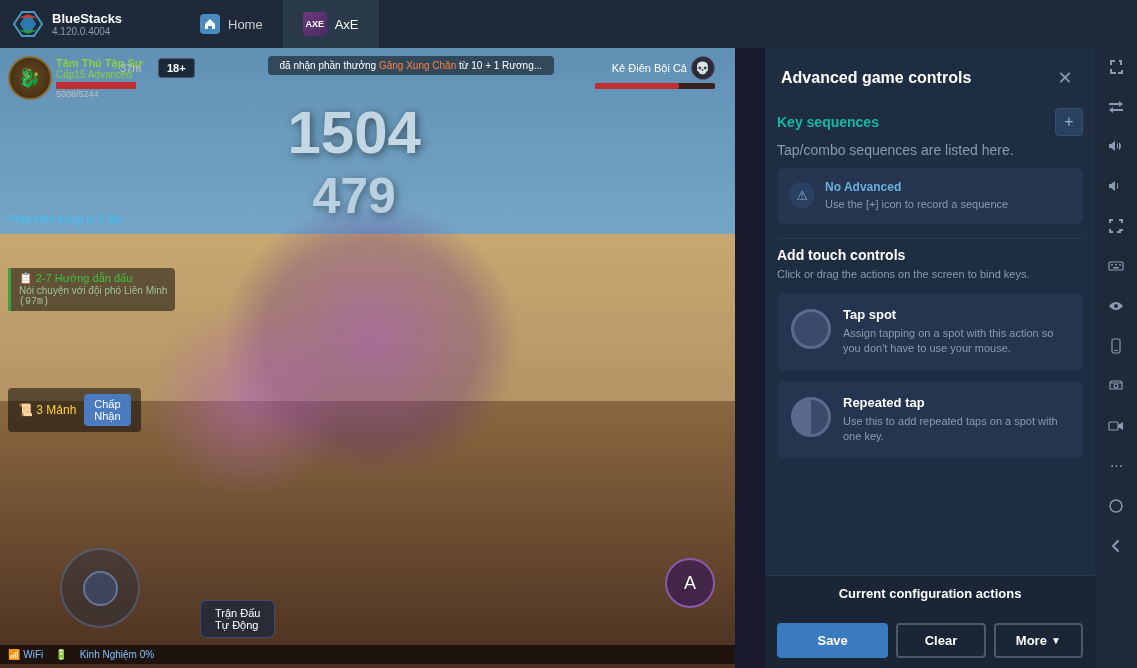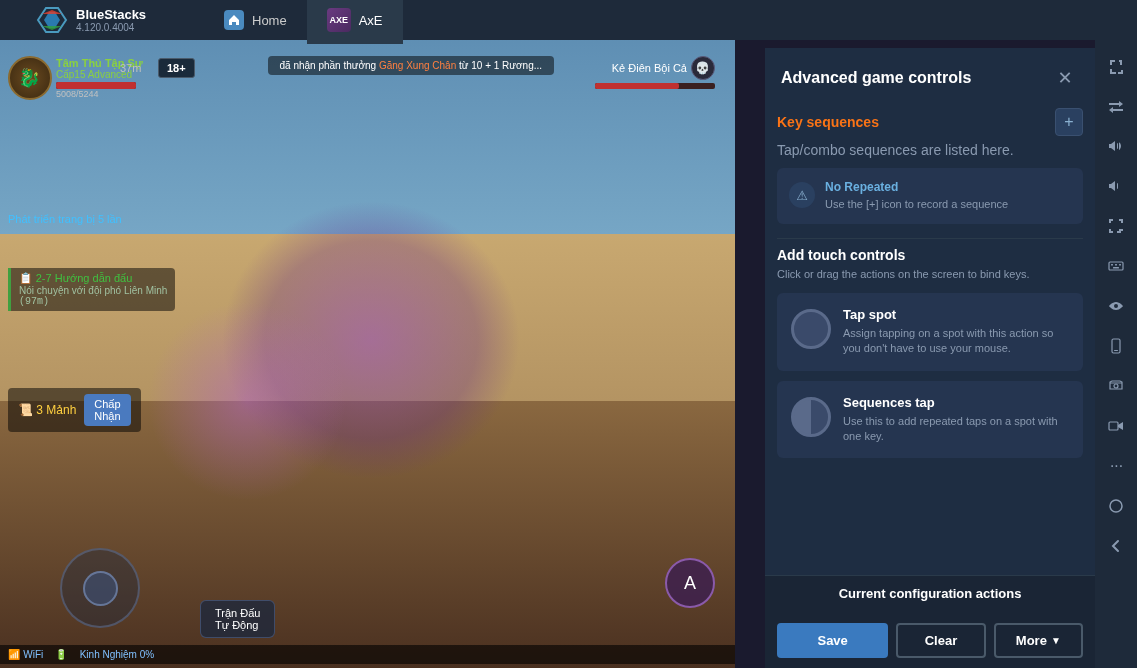--- a/index.html
+++ b/index.html
@@ -19,26 +19,25 @@
       width: 735px;
       height: 668px;
       background: linear-gradient(180deg, #4a7a9b 0%, #6b9eb5 20%, #c8a96e 50%, #a07850 70%, #5a4030 100%);
       overflow: hidden;
     }
 
     
     .top-bar {
       position: absolute;
       top: 0; left: 0; right: 0;
-      height: 40px;
+      height: 48px;
       background: #1e2a3a;
       display: flex;
       align-items: center;
       z-index: 10;
-      padding-left: 24px;
     }
     .bluestacks-logo {
       display: flex;
       align-items: center;
       padding: 0 12px;
       gap: 8px;
       width: 180px;
     }
     .logo-icon {
       width: 32px;
@@ -139,21 +138,21 @@
 
     
     .section-header {
       display: flex;
       align-items: center;
       justify-content: space-between;
       margin-bottom: 6px;
       margin-top: 4px;
     }
     .section-title {
-      color: #f97316;
+      color: #14b8a6;
       font-size: 14px;
       font-weight: 600;
     }
     .add-btn {
       width: 28px; height: 28px;
       background: #2a4060;
       border: 1px solid #3a5070;
       border-radius: 4px;
       display: flex; align-items: center; justify-content: center;
       color: #8ab0d0;
@@ -422,62 +421,66 @@
   <div style="position:absolute;top:8px;right:20px;text-align:right;">
     <div style="color:white;font-size:11px;display:flex;align-items:center;gap:4px;justify-content:flex-end;">
       <span>Kẻ Điên Bội Cả</span>
       <div style="width:24px;height:24px;border-radius:50%;background:#2a2a3a;border:1px solid #5a5a7a;display:flex;align-items:center;justify-content:center;font-size:12px;">💀</div>
     </div>
     <div style="width:120px;height:6px;background:#3a2020;border-radius:2px;margin-top:3px;margin-left:auto;">
       <div style="width:70%;height:100%;background:#c03030;border-radius:2px;"></div>
     </div>
   </div>
 
+  <div style="position:absolute;top:50px;left:50%;transform:translateX(-60%);text-align:center;">
+    <div style="font-size:60px;font-weight:bold;color:white;opacity:0.6;text-shadow:2px 2px 8px rgba(0,0,0,0.8);">1504</div>
+    <div style="font-size:50px;font-weight:bold;color:white;opacity:0.5;text-shadow:2px 2px 8px rgba(0,0,0,0.8);">479</div>
+  </div>
 </div>
 
 <div class="adv-panel">
 
   <div class="adv-header">
     <span class="adv-title">Advanced game controls</span>
     <div class="close-btn">✕</div>
   </div>
 
   <div class="adv-content">
 
     <div class="section-header">
       <span class="section-title">Key sequences</span>
       <div class="add-btn">+</div>
     </div>
     <div class="section-desc">Tap/combo sequences are listed here.</div>
 
     <div class="no-sequences-card">
       <div class="warning-icon">⚠</div>
       <div class="no-seq-text">
-        <div class="no-seq-title">No Repeated</div>
+        <div class="no-seq-title">No Advanced</div>
         <div class="no-seq-desc">Use the [+] icon to record a sequence</div>
       </div>
     </div>
 
     <div class="divider"></div>
 
     <div class="touch-section-title">Add touch controls</div>
     <div class="touch-section-desc">Click or drag the actions on the screen to bind keys.</div>
 
     <div class="control-card">
       <div class="control-circle"></div>
       <div class="control-card-text">
         <div class="control-card-title">Tap spot</div>
         <div class="control-card-desc">Assign tapping on a spot with this action so you don't have to use your mouse.</div>
       </div>
     </div>
 
     <div class="control-card">
       <div class="control-circle-half"></div>
       <div class="control-card-text">
-        <div class="control-card-title">Sequences tap</div>
+        <div class="control-card-title">Repeated tap</div>
         <div class="control-card-desc">Use this to add repeated taps on a spot with one key.</div>
       </div>
     </div>
 
   </div>
 
   <div class="config-section">
     <div class="config-title">Current configuration actions</div>
   </div>
 

